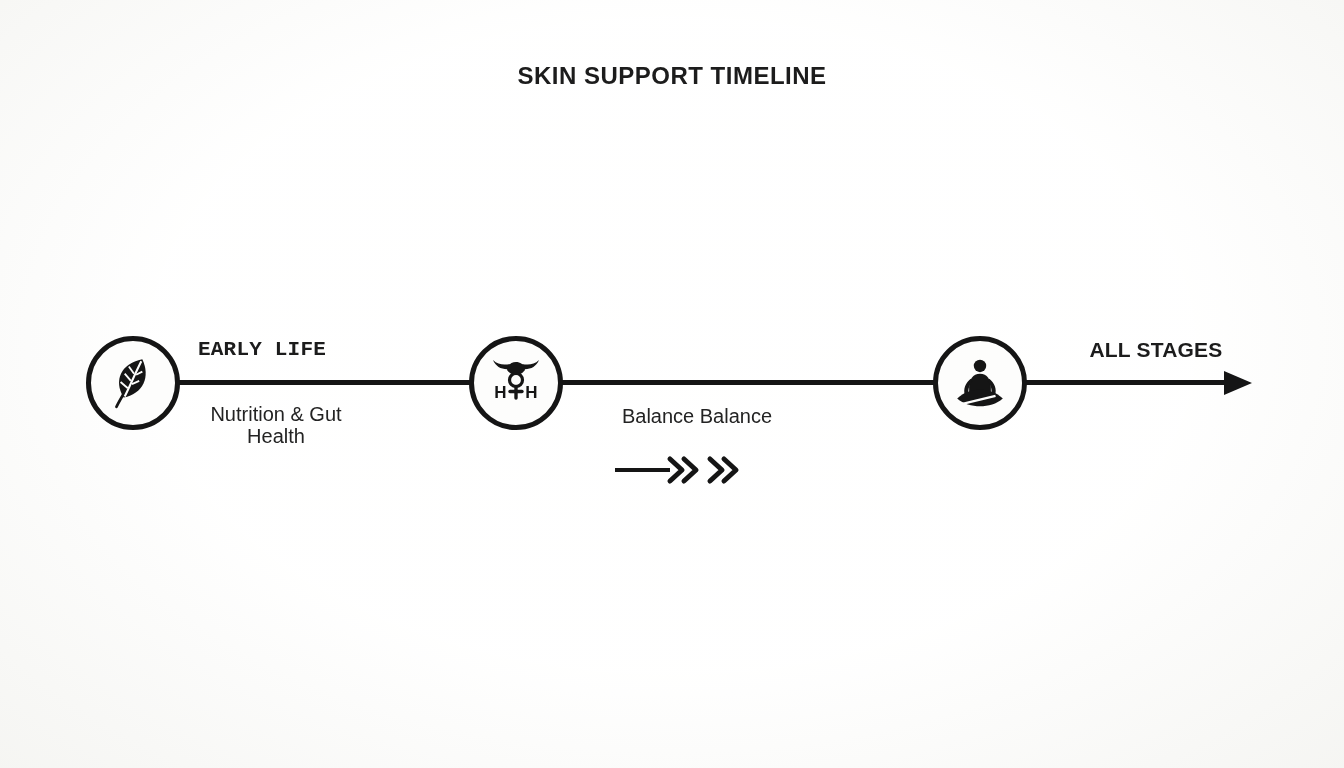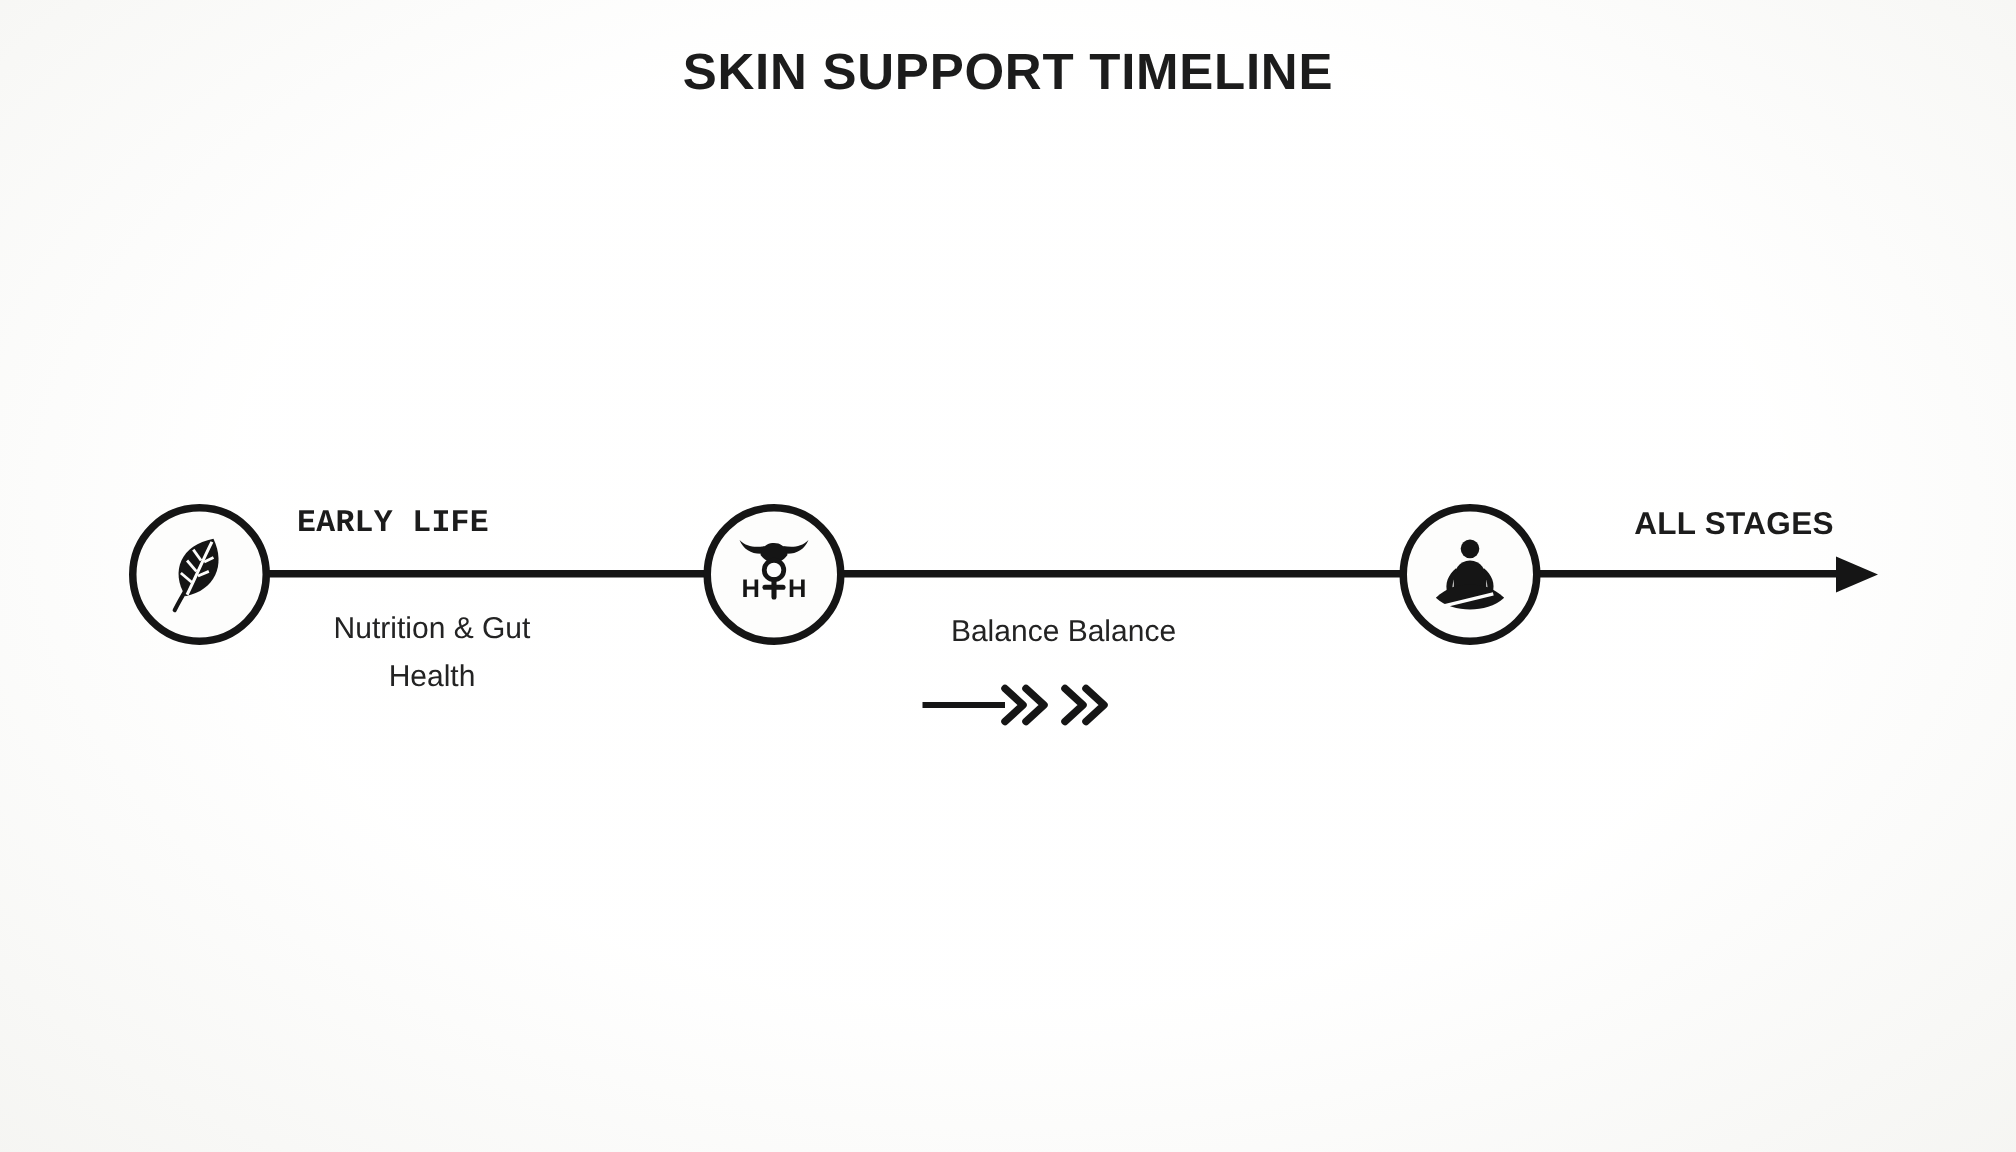--- a/index.html
+++ b/index.html
@@ -9,25 +9,25 @@
     height: 768px;
     overflow: hidden;
     font-family: "Liberation Sans", sans-serif;
     color: #1a1a1a;
     background:
       radial-gradient(ellipse at 50% 45%, rgba(255,255,255,0.9) 55%, rgba(214,214,208,0.18) 100%),
       #fcfcfa;
   }
   .title {
     position: absolute;
-    top: 32px;
+    top: 60px;
     left: 0;
     width: 100%;
     text-align: center;
-    font-size: 34px;
+    font-size: 24px;
     font-weight: bold;
     letter-spacing: 0.5px;
     color: #1c1c1c;
     line-height: 32px;
   }
   .tl-line {
     position: absolute;
     left: 133px;
     top: 380px;
     width: 1093px;
@@ -71,25 +71,24 @@
     color: #1c1c1c;
     letter-spacing: 0.2px;
   }
   .label-1 { left: 262px; font-family: Liberation Mono, monospace; }
   .label-2 { left: 705px; }
   .label-3 { left: 1112px; margin-left: 44px; }
   .stage-desc {
     position: absolute;
     transform: translateX(-50%);
     font-size: 20px;
-    line-height: 32px;
+    line-height: 22px;
     text-align: center;
     white-space: pre-line;
     color: #232323;
-    margin-left: 12px;
   }
   .desc-1 { left: 276px;  top: 403px; }
   .desc-2 { left: 697px;  top: 405px; }
   .desc-3 { left: 1136px; top: 403px; }
   .sub-arrow {
     position: absolute;
     left: 606px;
     top: 452px;
     z-index: 1;
   }

